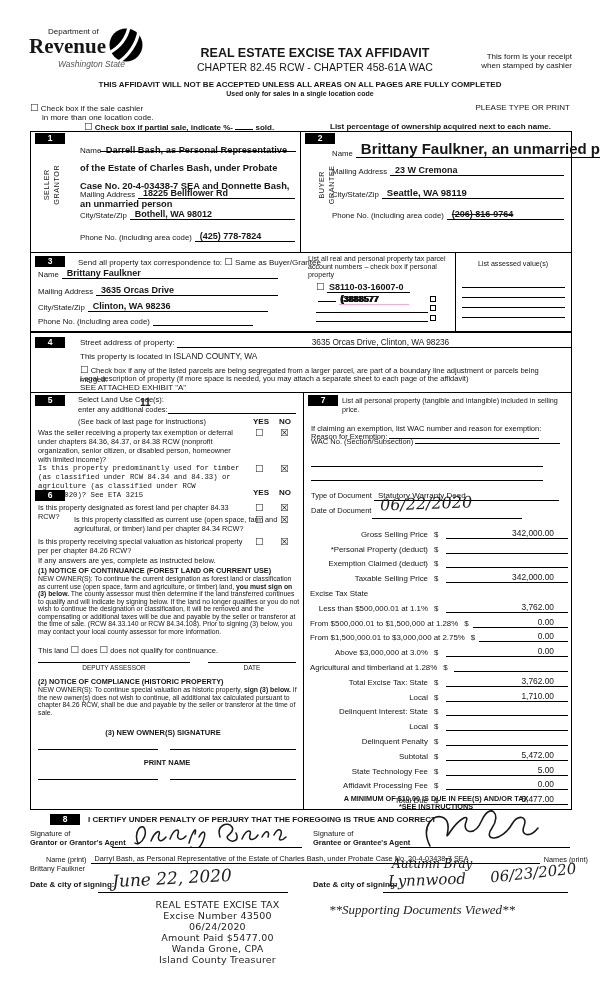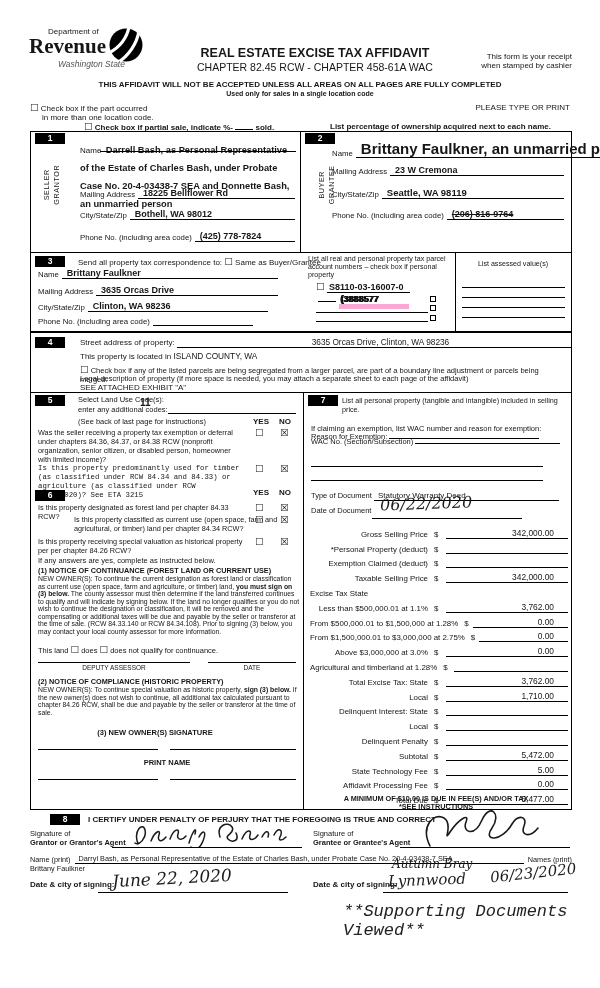--- a/index.html
+++ b/index.html
@@ -58,21 +58,21 @@
   <div class="a ctr f8" style="left:440px; top:52px; width:132px;text-align:right;">
     <div>This form is your receipt</div>
     <div>when stamped by cashier</div>
   </div>
   <div class="a b ctr f8" style="left:0; top:80px; width:600px;">THIS AFFIDAVIT WILL NOT BE ACCEPTED UNLESS ALL AREAS ON ALL PAGES ARE FULLY COMPLETED</div>
   <div class="a b ctr" style="left:0; top:90px; width:600px; font-size:7px;">Used only for sales in a single location code</div>
   <div class="a f8" style="right:30px; top:103px;">PLEASE TYPE OR PRINT</div>
 
   <div class="a f8" style="left:30px; top:103px;">
     <span class="cb">☐</span>
-    <span>Check box if the part occurred</span>
+    <span>Check box if the sale cashier</span>
   </div>
   <div class="a f8" style="left:42px; top:113px;">in more than one location code.</div>
 
   <div class="a f8" style="left:84px; top:122px;">
     <span class="cb">☐</span>
     <span class="b">Check box if partial sale, indicate %-</span>
     <span style="display:inline-block; width:18px; border-bottom:1px solid #000;"></span>
     <span class="b">sold.</span>
   </div>
   <div class="a b f8" style="left:330px; top:122px;">List percentage of ownership acquired next to each name.</div>
@@ -155,21 +155,21 @@
 
   <div class="a f7" style="left:308px; top:255px; width:142px;">List all real and personal property tax parcel account numbers – check box if personal property</div>
   <div class="a f7 ctr" style="left:458px; top:260px; width:110px;">List assessed value(s)</div>
 
   <div class="a" style="left:316px; top:282px; font-size:9px;">
     <span class="cb">☐</span>
     <span class="b" style="border-bottom:1px solid #000; padding:0 6px 0 2px;">S8110-03-16007-0</span>
   </div>
   <div class="a" style="left:318px; top:294px; font-size:9px;">
     <span style="display:inline-block;width:18px;border-bottom:1px solid #000;"></span>
-    <span class="b dbl" style="border-bottom:5px solid #f9a8d4; padding:12px 30px 0 2px;">(3888577</span>
+    <span class="b dbl" style="border-bottom:1px solid #f9a8d4; padding:12px 30px 0 2px;">(3888577</span>
   </div>
   <span class="sq a" style="left:430px; top:296px;"></span>
   <div class="line" style="left:316px; top:312px; width:112px;"></div>
   <span class="sq a" style="left:430px; top:305px;"></span>
   <div class="line" style="left:316px; top:321px; width:112px;"></div>
   <span class="sq a" style="left:430px; top:315px;"></span>
 
   <div class="line" style="left:462px; top:287px; width:103px;"></div>
   <div class="line" style="left:462px; top:297px; width:103px;"></div>
   <div class="line" style="left:462px; top:307px; width:103px;"></div>
@@ -243,21 +243,21 @@
   <div class="a f65 ctr" style="left:38px; top:664px; width:152px;">DEPUTY ASSESSOR</div>
   <div class="a f65 ctr" style="left:208px; top:664px; width:88px;">DATE</div>
 
   <div class="a b" style="left:38px; top:677px; font-size:7.3px;">(2) NOTICE OF COMPLIANCE (HISTORIC PROPERTY)</div>
   <div class="a f68" style="left:38px; top:686px; width:262px;">
     <span>NEW OWNER(S): To continue special valuation as historic property,</span>
     <span class="b">sign (3) below.</span>
     <span>If the new owner(s) does not wish to continue, all additional tax calculated pursuant to chapter 84.26 RCW, shall be due and payable by the seller or transferor at the time of sale.</span>
   </div>
 
-  <div class="a b ctr f75" style="left:26px; top:728px; width:258px;">(3) NEW OWNER(S) SIGNATURE</div>
+  <div class="a b ctr f75" style="left:34px; top:728px; width:258px;">(3) NEW OWNER(S) SIGNATURE</div>
   <div class="line" style="left:38px; top:749px; width:120px;"></div>
   <div class="line" style="left:170px; top:749px; width:126px;"></div>
   <div class="a b ctr f75" style="left:38px; top:758px; width:258px;">PRINT NAME</div>
   <div class="line" style="left:38px; top:779px; width:120px;"></div>
   <div class="line" style="left:170px; top:779px; width:126px;"></div>
 
   <div class="tab" style="left:308px; top:395px;">7</div>
   <div class="a" style="left:342px; top:396px; width:228px; font-size:7.2px;">List all personal property (tangible and intangible) included in selling price.</div>
   <div class="a f75" style="left:311px; top:424px;">If claiming an exemption, list WAC number and reason for exemption:</div>
   <div class="a f75" style="left:311px; top:437px;">
@@ -392,32 +392,40 @@
 
   <div class="a f75" style="left:313px; top:829px;">Signature of</div>
   <div class="a b f75" style="left:313px; top:838px;">Grantee or Grantee's Agent</div>
   <div class="a" style="left:418px; top:808px;">
     <svg width="125" height="42" viewBox="0 0 125 42">
       <path d="M12,38 C2,18 16,4 26,10 C36,16 24,36 32,24 C40,12 52,4 48,14 C44,24 56,30 64,12 C72,-6 84,6 74,20 C64,34 84,34 94,16 C100,6 110,8 106,18 C102,28 112,30 120,20" stroke="#1a1a1a" stroke-width="1.6" fill="none" stroke-linecap="round"></path>
     </svg>
   </div>
   <div class="line" style="left:400px; top:847px; width:170px;"></div>
 
-  <div class="a" style="left:30px; top:854px; width:542px; display:flex; align-items:flex-end;">
+  <div class="a" style="left:46px; top:854px; width:542px; display:flex; align-items:flex-end;">
     <span style="font-size:7.3px; white-space:nowrap; margin-right:4px;">Name (print)</span>
     <span style="flex:1; border-bottom:1px solid #000; font-size:7.3px; padding-left:4px; white-space:nowrap;">Darryl Bash, as Personal Representative of the Estate of Charles Bash, under Probate Case No. 20-4-03438-7 SEA</span>
     <span style="font-size:7.3px; white-space:nowrap; margin-left:4px;">Names (print)</span>
   </div>
   <div class="a" style="left:30px; top:864px; font-size:7.3px;">Brittany Faulkner</div>
 
   <div class="a b f8" style="left:30px; top:880px;">Date &amp; city of signing:</div>
   <div class="a hand" style="left:112px; top:868px; font-size:17px; transform:rotate(-3deg);">June 22, 2020</div>
   <div class="line" style="left:98px; top:892px; width:190px;"></div>
 
   <div class="a b f8" style="left:313px; top:880px;">Date &amp; city of signing:</div>
   <div class="a hand" style="left:392px; top:857px; font-size:12px;">Autumn Bray</div>
   <div class="a hand" style="left:388px; top:871px; font-size:15px; transform:rotate(-2deg);">Lynnwood</div>
   <div class="a hand" style="left:490px; top:864px; font-size:15px; transform:rotate(-6deg);">06/23/2020</div>
   <div class="line" style="left:383px; top:892px; width:185px;"></div>
 
-  <div class="a i" style="left:343px; top:902px; font-size:17px; font-family:Liberation Mono, monospace; color:#222;">**Supporting Documents Viewed**</div>
+  <div class="a stamp" style="left:120px; top:899px; width:195px;">
+    <div>REAL ESTATE EXCISE TAX</div>
+    <div>Excise Number 43500</div>
+    <div>06/24/2020</div>
+    <div>Amount Paid $5477.00</div>
+    <div>Wanda Grone, CPA</div>
+    <div>Island County Treasurer</div>
+  </div>
+  <div class="a i" style="left:329px; top:902px; font-size:13px; font-family:Liberation Serif, serif; color:#222;">**Supporting Documents Viewed**</div>
 
 </div>
 
 </body></html>

